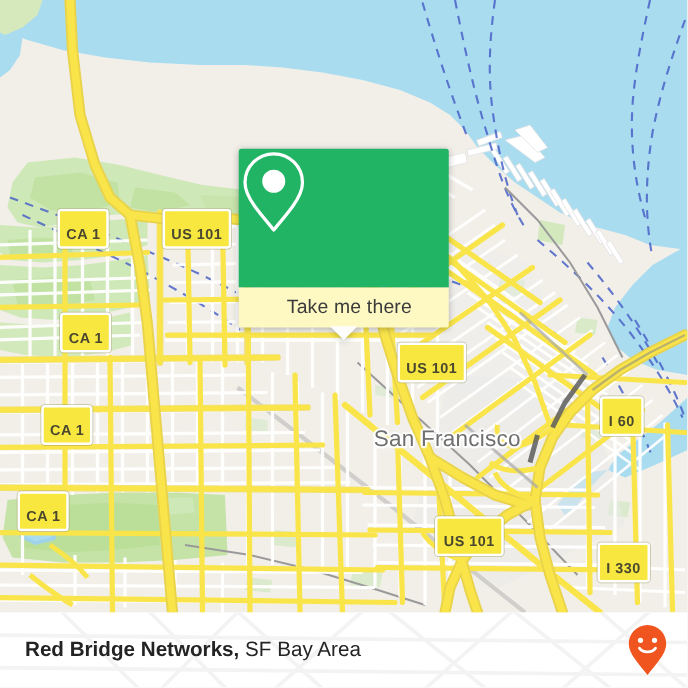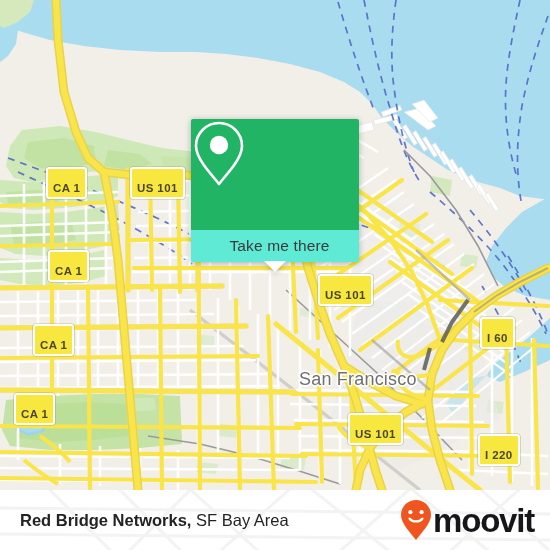--- a/index.html
+++ b/index.html
@@ -65,21 +65,21 @@
   }
   #popup .card-top {
     height:111px;
     background:#21b464;
     border-radius:2px 2px 0 0;
     display:flex; align-items:center; justify-content:center;
   }
   #popup .card-bottom {
     position:relative;
     height:32px;
-    background:#5eead4;
+    background:#fef9c3;
     border-radius:0 0 2px 2px;
     display:flex; align-items:center; justify-content:center;padding-left:9px;
   }
   #popup .cta {
     font-size:15.5px; color:#3b3b3b; letter-spacing:.15px; white-space:nowrap;
   }
   #popup .tail {
     position:absolute; left:50%; bottom:-10px; transform:translateX(-50%);
     width:0; height:0;
     border-left:11px solid transparent;
@@ -462,31 +462,31 @@
           <path d="M372,340 L430,390"></path>
         </g>
 
         <g stroke="#5d5d5d" stroke-width="4" fill="none" opacity=".85">
           <path d="M468,300 L452,322 L442,342"></path>
           <path d="M430,348 L424,370"></path>
         </g>
       </g>
     </svg>
 
-    <div class="city-label" style="left:299px; top:341px;margin-top:28px;">San Francisco</div>
+    <div class="city-label" style="left:299px; top:341px;">San Francisco</div>
 
     <div class="shield" style="left:46px;  top:167px;">CA 1</div>
     <div class="shield" style="left:130px; top:167px;">US 101</div>
     <div class="shield" style="left:48px;  top:250px;">CA 1</div>
     <div class="shield" style="left:33px;  top:324px;">CA 1</div>
     <div class="shield" style="left:318px; top:274px;">US 101</div>
     <div class="shield" style="left:480px; top:317px;">I 60</div>
     <div class="shield" style="left:14px;  top:393px;">CA 1</div>
     <div class="shield" style="left:348px; top:413px;">US 101</div>
-    <div class="shield" style="left:478px; top:434px;">I 220</div>
+    <div class="shield" style="left:478px; top:434px;">I 330</div>
 
 
     <div id="popup">
       <div class="card-top">
         <svg width="56" height="70" viewBox="0 0 56 70">
           <path d="M28 4 C15.3 4 5 14.3 5 27 C5 33.2 8.2 39.6 12.8 46
                    C17.6 52.7 23.6 59.4 28 65 C32.4 59.4 38.4 52.7 43.2 46
                    C47.8 39.6 51 33.2 51 27 C51 14.3 40.7 4 28 4 Z" fill="none" stroke="#ffffff" stroke-width="2.6" stroke-linejoin="round"></path>
           <circle cx="28" cy="26" r="9.2" fill="#ffffff"></circle>
         </svg>
@@ -520,18 +520,17 @@
         <span class="strong">Red Bridge Networks,</span>
         <span>SF Bay Area</span>
       </div>
       <div class="logo">
         <svg width="32" height="42" viewBox="0 0 32 42">
           <path d="M16 1 C7.7 1 1 7.7 1 16 C1 24.5 10 33 16 41 C22 33 31 24.5 31 16 C31 7.7 24.3 1 16 1 Z" fill="#f0551f"></path>
           <circle cx="10.4" cy="13.2" r="2.1" fill="#ffffff"></circle>
           <circle cx="21.6" cy="13.2" r="2.1" fill="#ffffff"></circle>
           <path d="M9.6 19.6 C12.2 23.4 19.8 23.4 22.4 19.6" fill="none" stroke="#ffffff" stroke-width="2.3" stroke-linecap="round"></path>
         </svg>
-        <span class="wordmark">moovit</span>
       </div>
     </div>
   </div>
 
 </div>
 
 </body></html>

